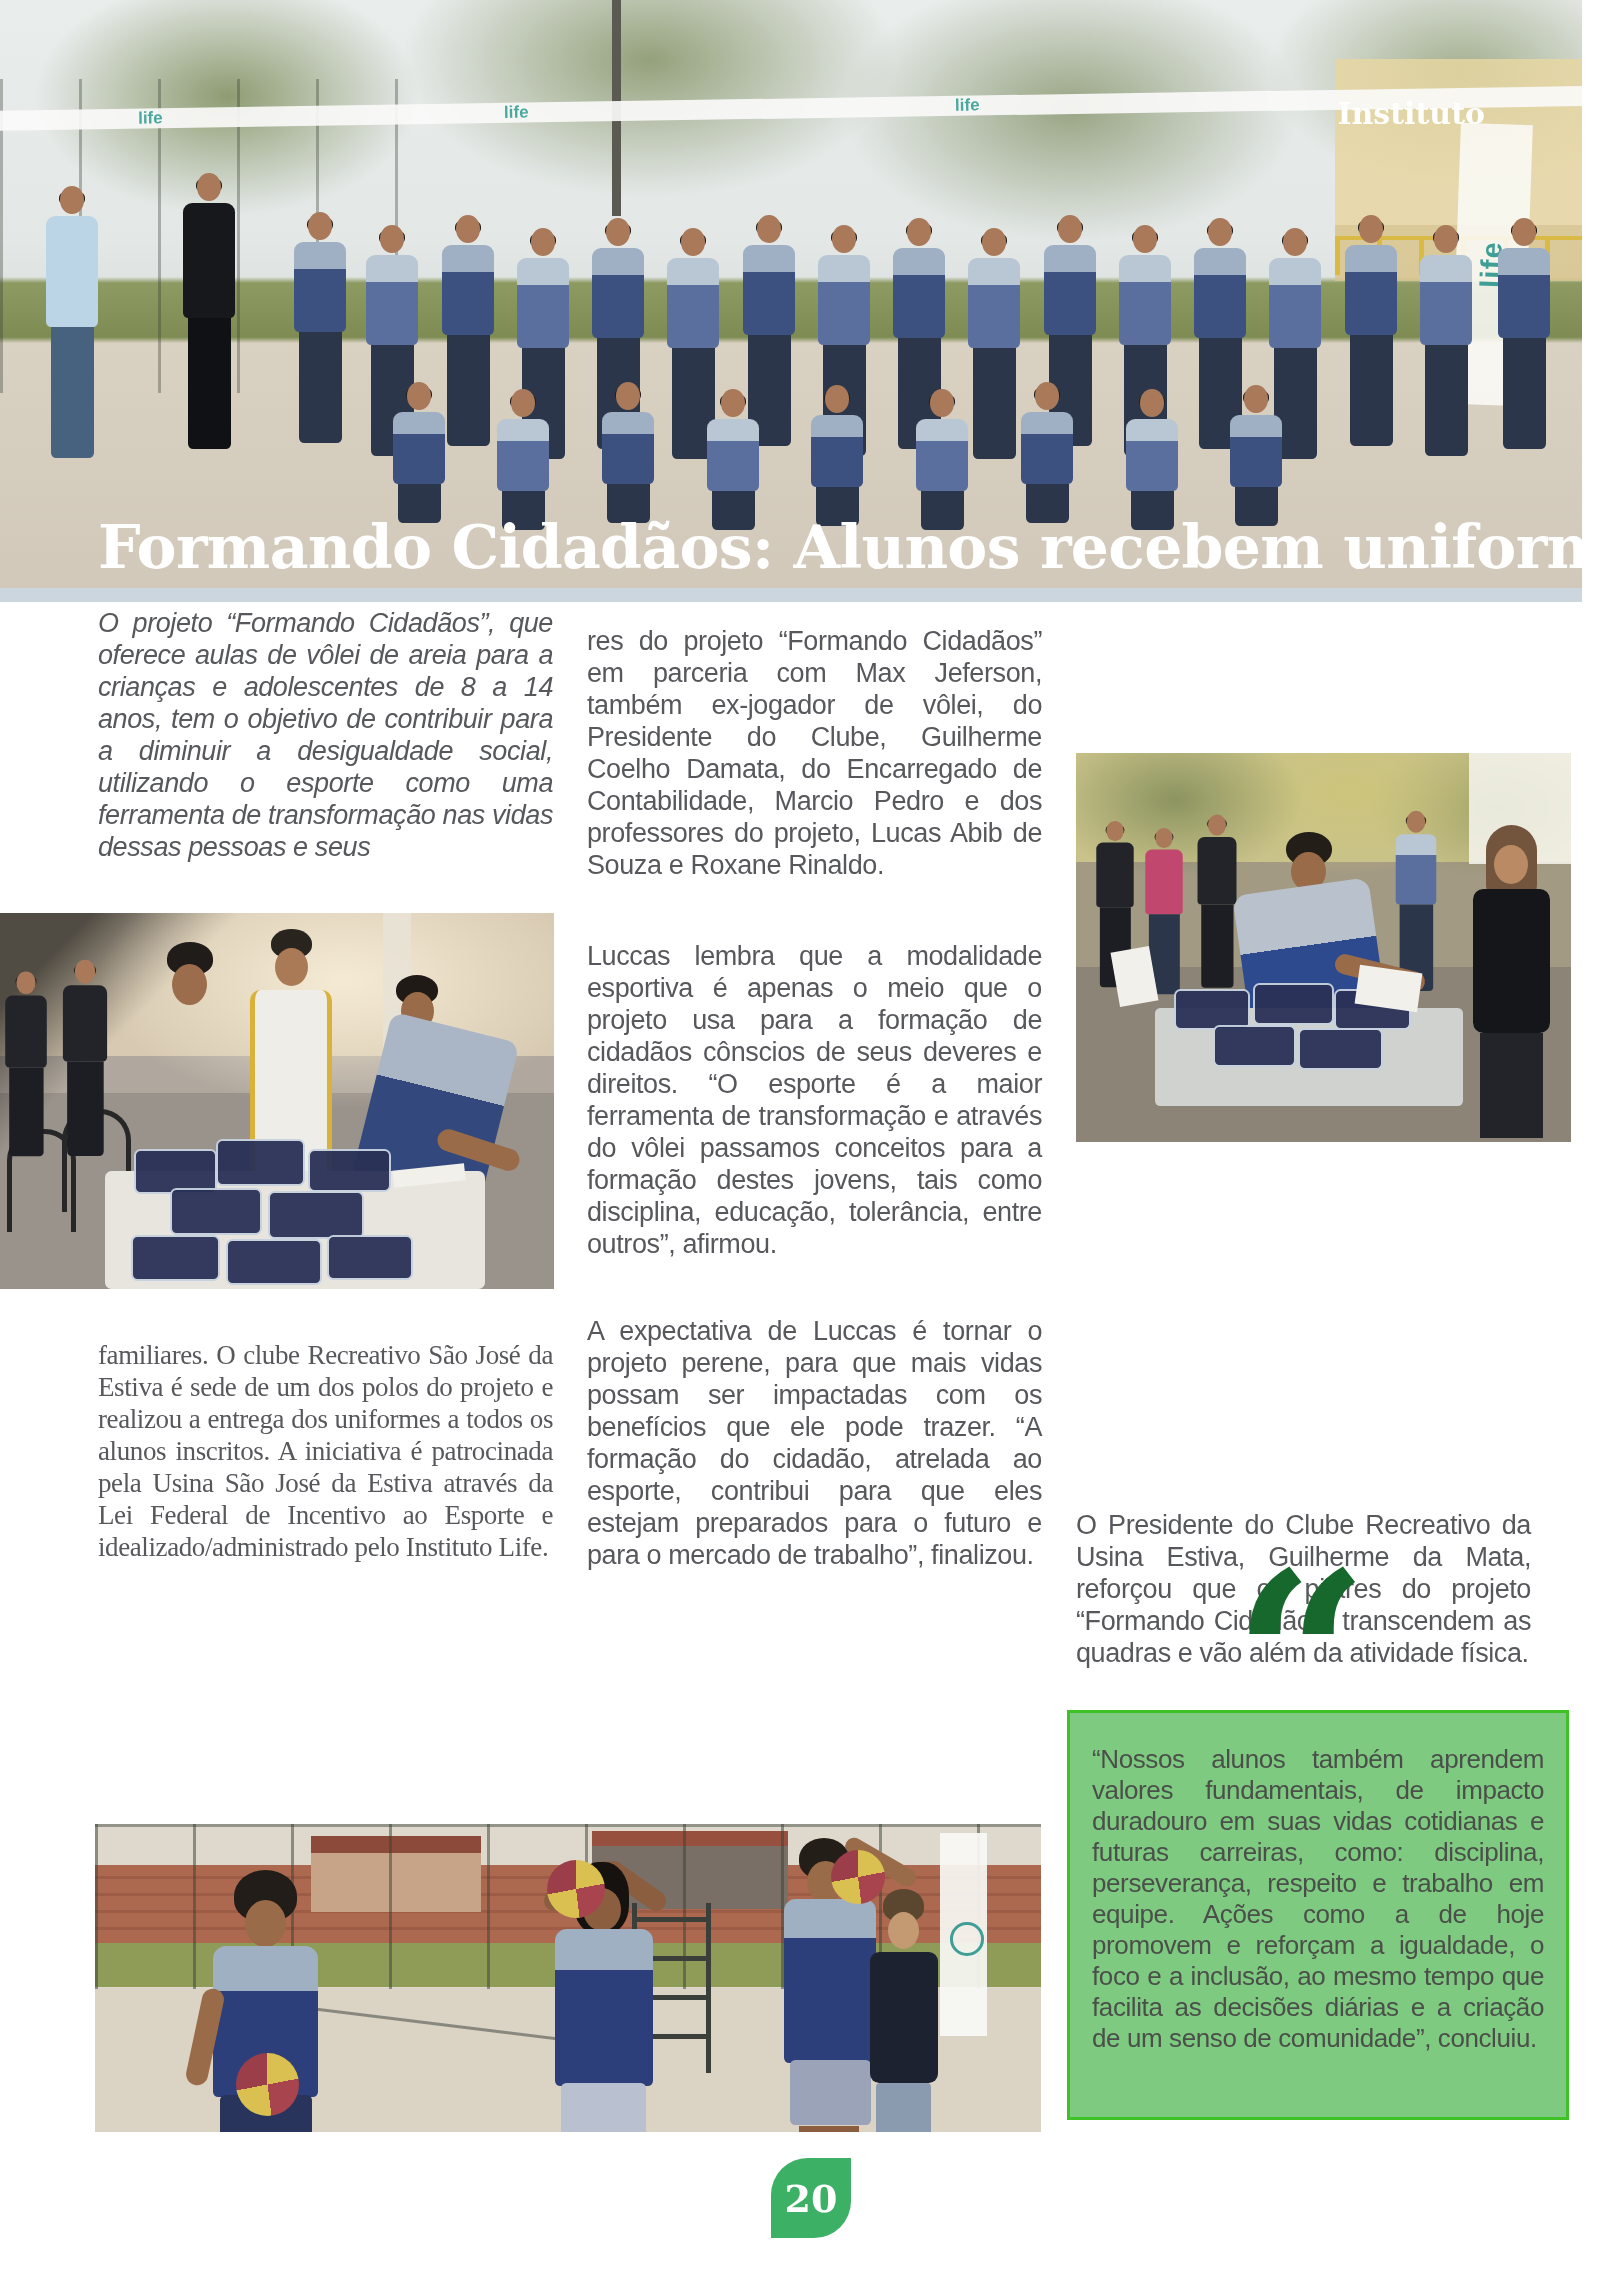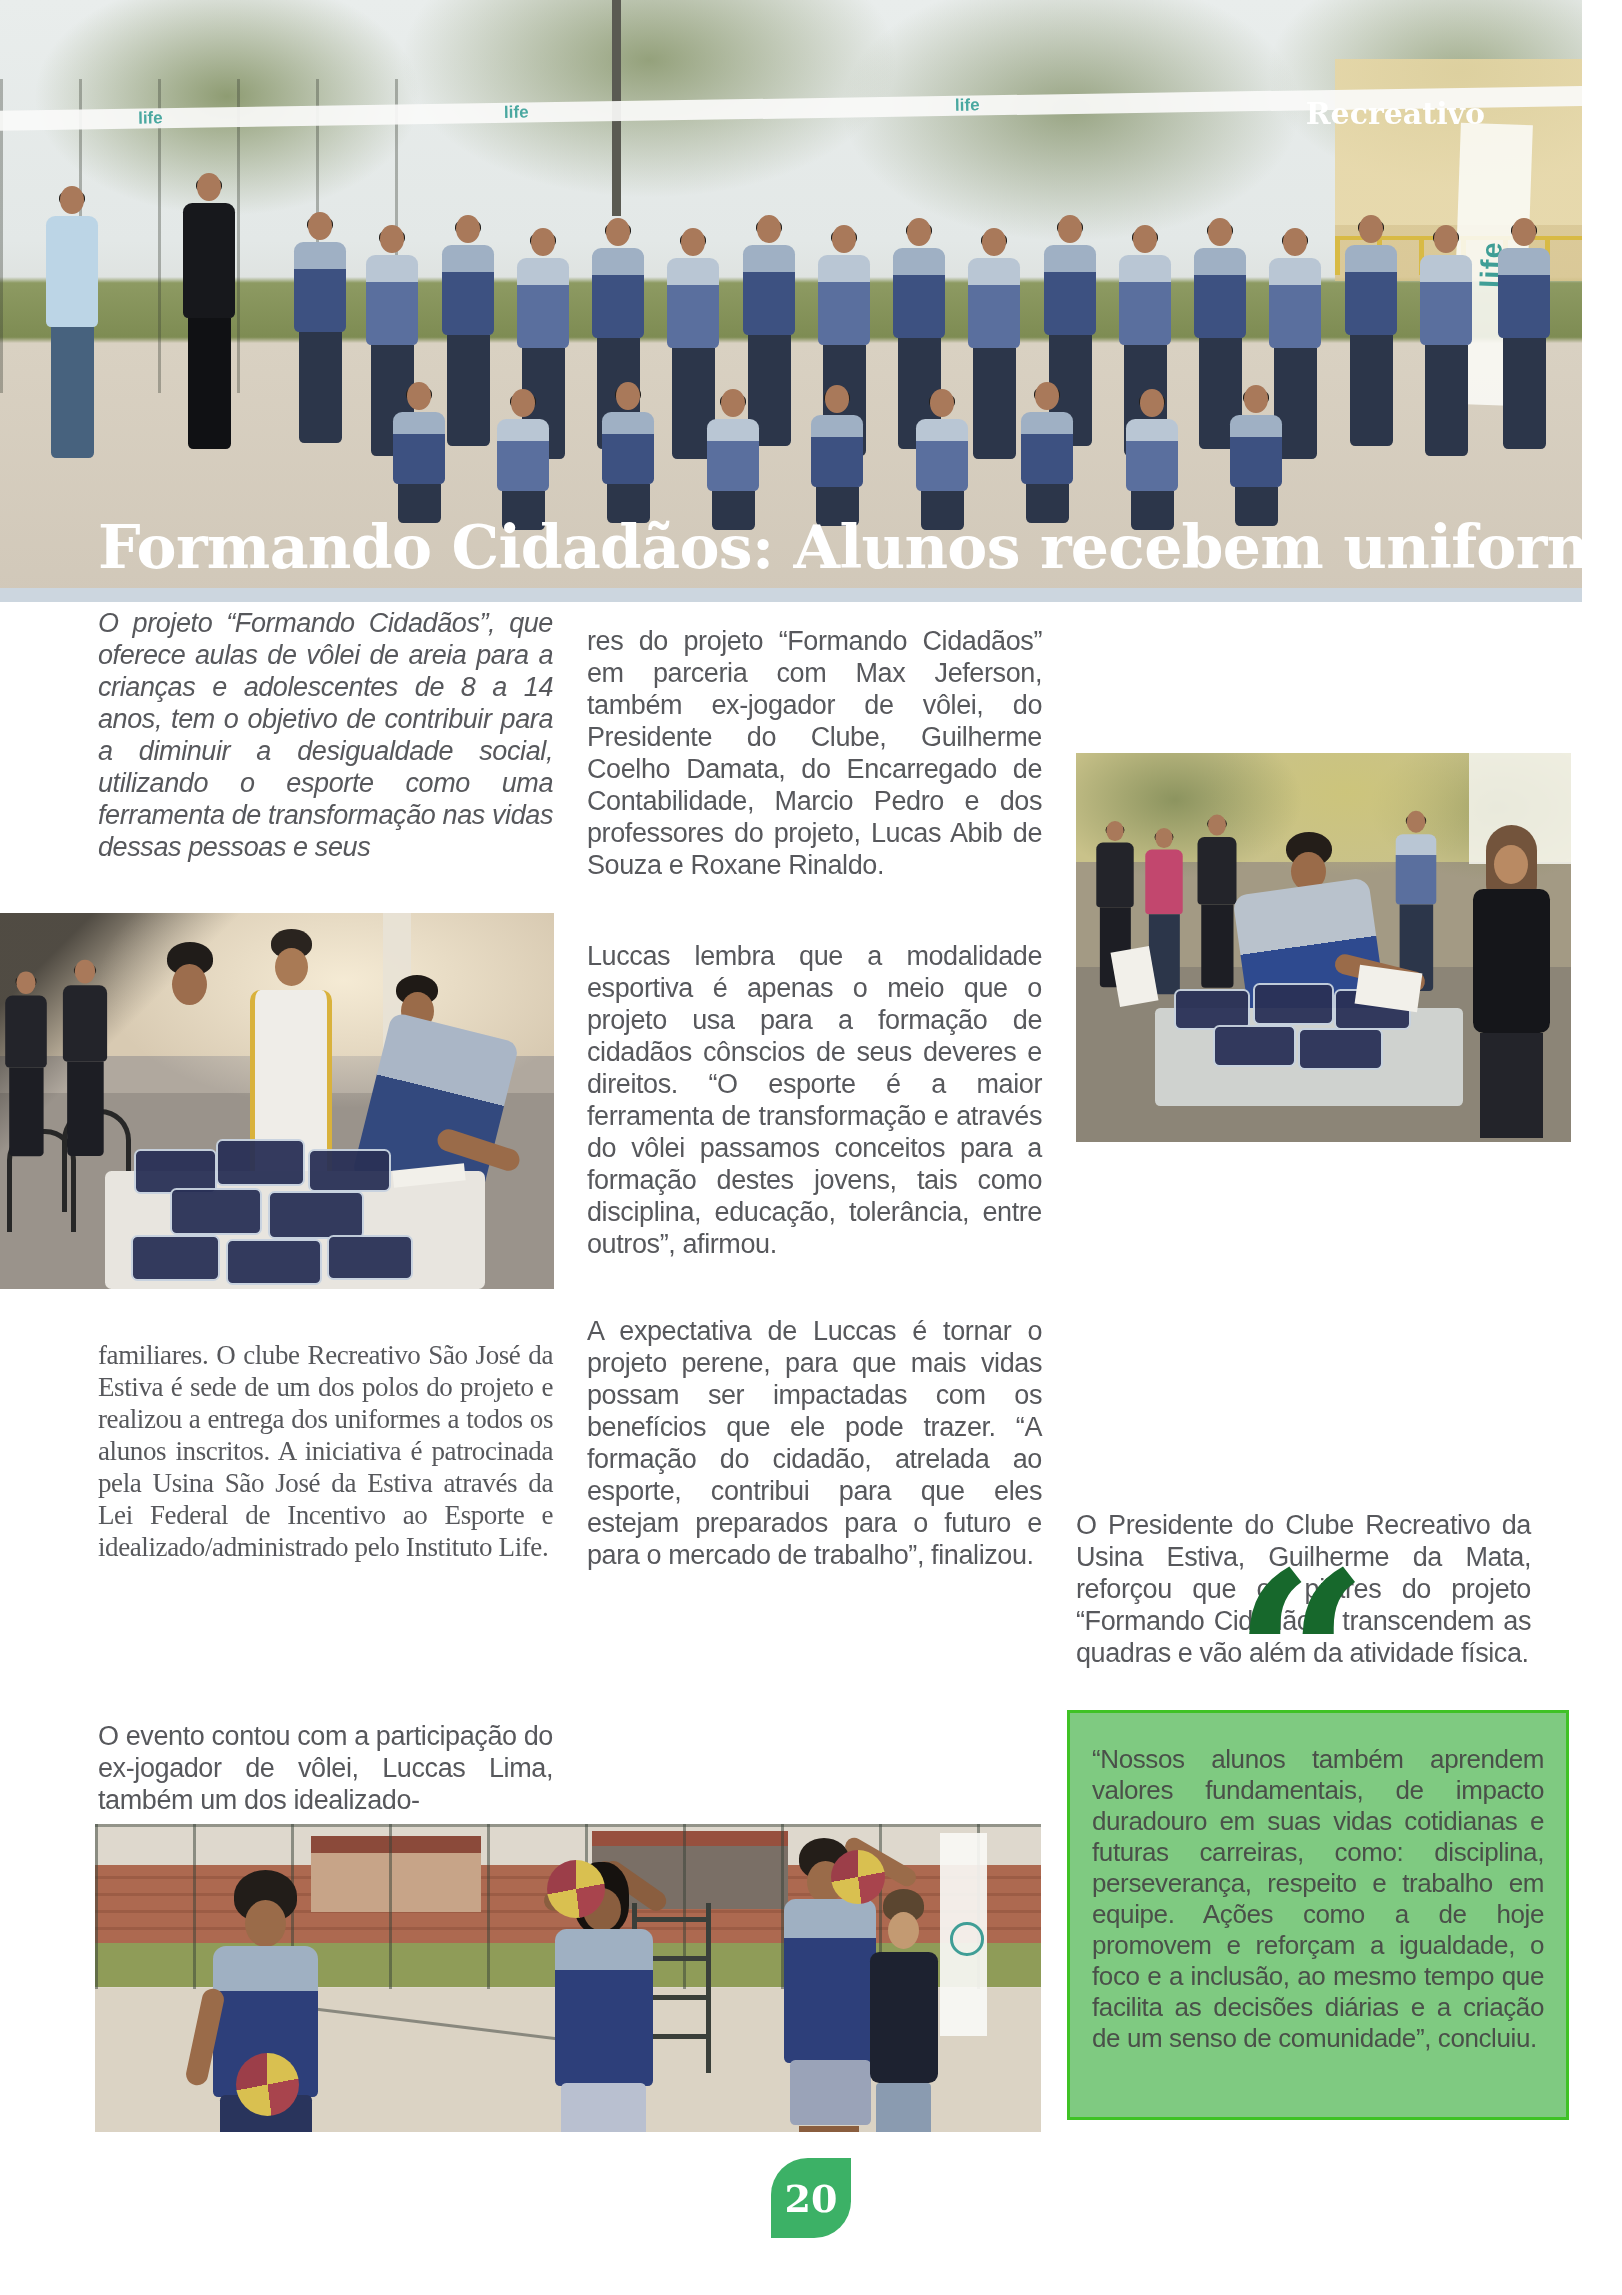--- a/index.html
+++ b/index.html
@@ -246,21 +246,21 @@
     <div class="fig kneel" style="left:1230px;top:389px;">
         <div class="hair"></div>
         <div class="head"></div>
         <div class="torso"></div>
         <div class="legs"></div>
       </div>
 
     <div style="position:absolute;left:0;top:588px;width:1623px;height:14.4px;background:#ccd6df;"></div>
   </div>
 
-  <div class="kicker">Recreativo</div>
+  <div class="kicker">Instituto</div>
   <h1 class="headline" style="margin:0;">Formando Cidadãos: Alunos recebem uniformes</h1>
 
   <div class="col-text" style="left:98px;top:607px;font-style:italic;">O projeto “Formando Cidadãos”, que oferece aulas de vôlei de areia para a crianças e adolescentes de 8 a 14 anos, tem o objetivo de contribuir para a diminuir a desigualdade social, utilizando o esporte como uma ferramenta de transformação nas vidas dessas pessoas e seus</div>
 
   <div class="photo" style="left:0;top:913px;width:554px;height:376px;
               background:
                 radial-gradient(327px 170px at 62% 18%, rgba(248,238,216,.9), transparent 75%),
                 linear-gradient(135deg, rgba(35,33,30,.75) 0 10%, transparent 26%),
                 linear-gradient(180deg,#d8cab2 0 38%,#b0a89e 38% 48%,#9a938b 48% 100%);" aria-label="Entrega de uniformes sobre mesa com pacotes azuis em quadra coberta">
     <div style="position:absolute;left:383px;top:0;width:27.5px;height:275px;background:rgba(232,226,214,.9);"></div>
@@ -306,21 +306,20 @@
     <div class="bundle" style="left:308px;top:236px;width:79px;height:39px;"></div>
     <div class="bundle" style="left:170px;top:275px;width:88px;height:43px;"></div>
     <div class="bundle" style="left:268px;top:278px;width:92px;height:44px;"></div>
     <div class="bundle" style="left:131px;top:322px;width:85px;height:42px;"></div>
     <div class="bundle" style="left:226px;top:326px;width:92px;height:42px;"></div>
     <div class="bundle" style="left:327px;top:322px;width:82px;height:41px;"></div>
     <div class="paper" style="left:393px;top:254px;width:72px;height:17px;transform:rotate(-6deg);"></div>
   </div>
 
   <div class="col-text" style="left:98px;top:1339px;font-family:Liberation Serif, serif;">familiares. O clube Recreativo São José da Estiva é sede de um dos polos do projeto e realizou a entrega dos uniformes a todos os alunos inscritos. A iniciativa é patrocinada pela Usina São José da Estiva através da Lei Federal de Incentivo ao Esporte e idealizado/administrado pelo Instituto Life.</div>
-  <div class="col-text" style="left:98px;top:1720px;">O evento contou com a participação do ex-jogador de vôlei, Luccas Lima, também um dos idealizado-</div>
 
   <div class="col-text" style="left:587px;top:625px;">res do projeto “Formando Cidadãos” em parceria com Max Jeferson, também ex-jogador de vôlei, do Presidente do Clube, Guilherme Coelho Damata, do Encarregado de Contabilidade, Marcio Pedro e dos professores do projeto, Lucas Abib de Souza e Roxane Rinaldo.</div>
   <div class="col-text" style="left:587px;top:940px;">Luccas lembra que a modalidade esportiva é apenas o meio que o projeto usa para a formação de cidadãos cônscios de seus deveres e direitos. “O esporte é a maior ferramenta de transformação e através do vôlei passamos conceitos para a formação destes jovens, tais como disciplina, educação, tolerância, entre outros”, afirmou.</div>
   <div class="col-text" style="left:587px;top:1315px;">A expectativa de Luccas é tornar o projeto perene, para que mais vidas possam ser impactadas com os benefícios que ele pode trazer. “A formação do cidadão, atrelada ao esporte, contribui para que eles estejam preparados para o futuro e para o mercado de trabalho”, finalizou.</div>
 
 
   <div class="photo" style="left:1076px;top:753px;width:495px;height:389px;
               background:
                 radial-gradient(170px 105px at 20% 12%, rgba(90,110,60,.55), transparent 75%),
                 radial-gradient(196px 111px at 55% 10%, rgba(205,197,120,.8), transparent 75%),

